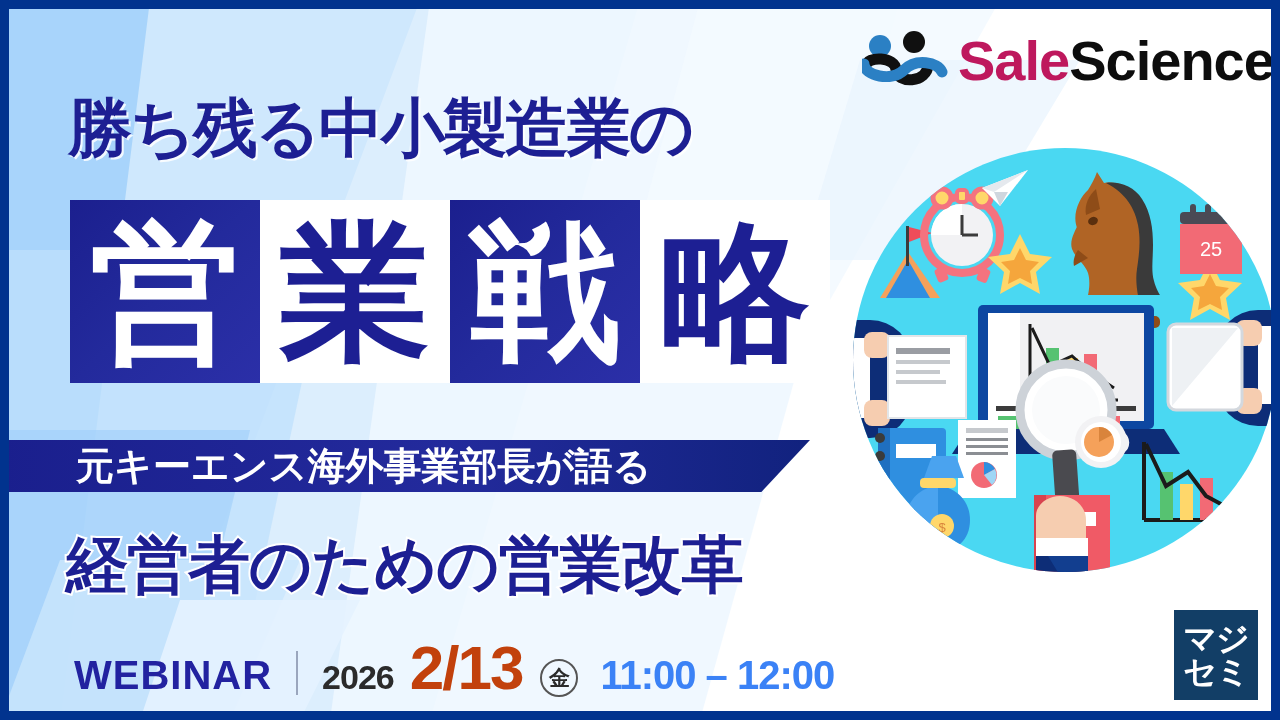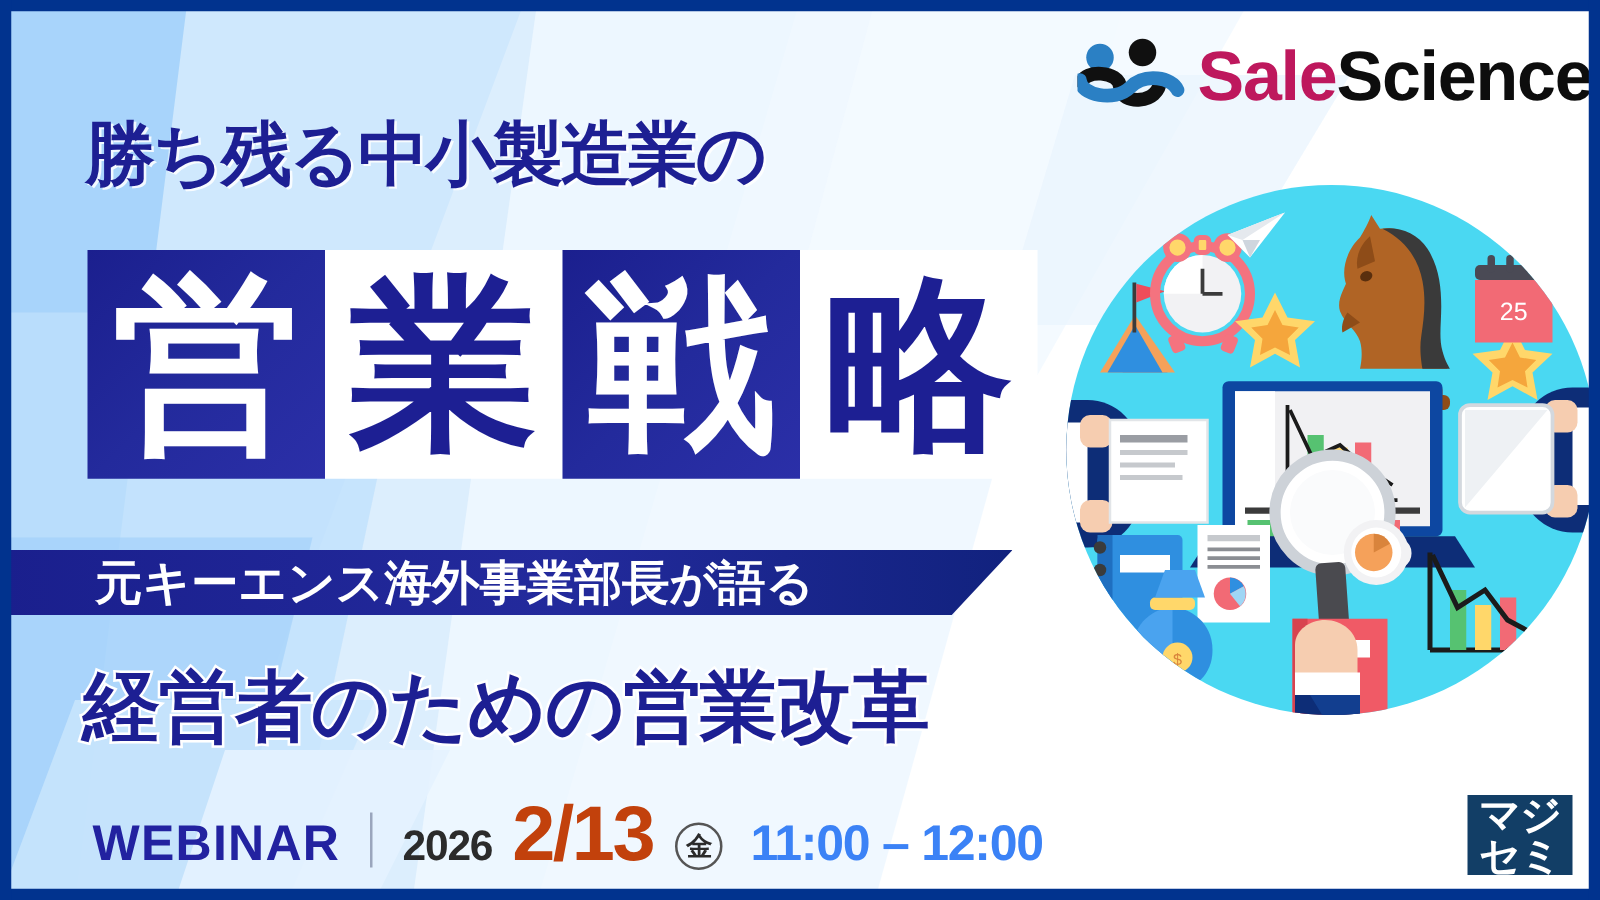--- a/index.html
+++ b/index.html
@@ -27,21 +27,21 @@
   .logo { position:absolute; left:862px; top:30px; z-index:40; display:flex; align-items:center; gap:10px; }
   .logo-mark { width:86px; height:62px; flex:0 0 auto; }
   .logo-text { font-size:56px; font-weight:bold; letter-spacing:-1px; line-height:1;
                font-family:"Liberation Sans","DejaVu Sans",sans-serif; white-space:nowrap; }
   .logo-sale { color:#be185d; }
   .logo-science { color:#0d0d0d; }
 
   
   .headline {
     position:absolute; left:68px; top:96px; z-index:30;
-    font-size:56px; font-weight:bold; color:#1d1f93;
+    font-size:64px; font-weight:bold; color:#1d1f93;
     letter-spacing:-2px; line-height:1;
     font-family:"DejaVu Sans","Liberation Sans",sans-serif;
     text-shadow: 2px 2px 0 rgba(255,255,255,.85);
     white-space:nowrap;
   }
 
   
   .title-row { position:absolute; left:70px; top:200px; z-index:30; display:flex; height:183px; }
   .title-cell {
     width:190px; height:183px; display:flex; align-items:center; justify-content:center;
@@ -90,21 +90,21 @@
     width:38px; height:38px; border:2px solid #555; border-radius:50%;
     font-size:21px; font-weight:bold; color:#2b2b2b; margin-left:14px; position:relative; top:-4px;
     font-family:"DejaVu Sans","Liberation Sans",sans-serif;
   }
   .db-time { font-size:40px; font-weight:bold; color:#3b82f6; margin-left:18px; letter-spacing:-1px;
              font-family:"Liberation Sans","DejaVu Sans",sans-serif; }
 
   
   .majisemi {
     position:absolute; right:22px; bottom:20px; z-index:40;
-    width:84px; height:64px; background:#123e66;
+    width:84px; height:90px; background:#123e66;
     display:flex; flex-direction:column; align-items:center; justify-content:center;
     line-height:1;
   }
   .majisemi span { color:#ffffff; font-size:33px; font-weight:bold; letter-spacing:-1px;
                    font-family:"DejaVu Sans","Liberation Sans",sans-serif; }
 
   
   .illus { position:absolute; right:0px; top:120px; width:430px; height:480px; z-index:20; }
 </style>
 </head>

